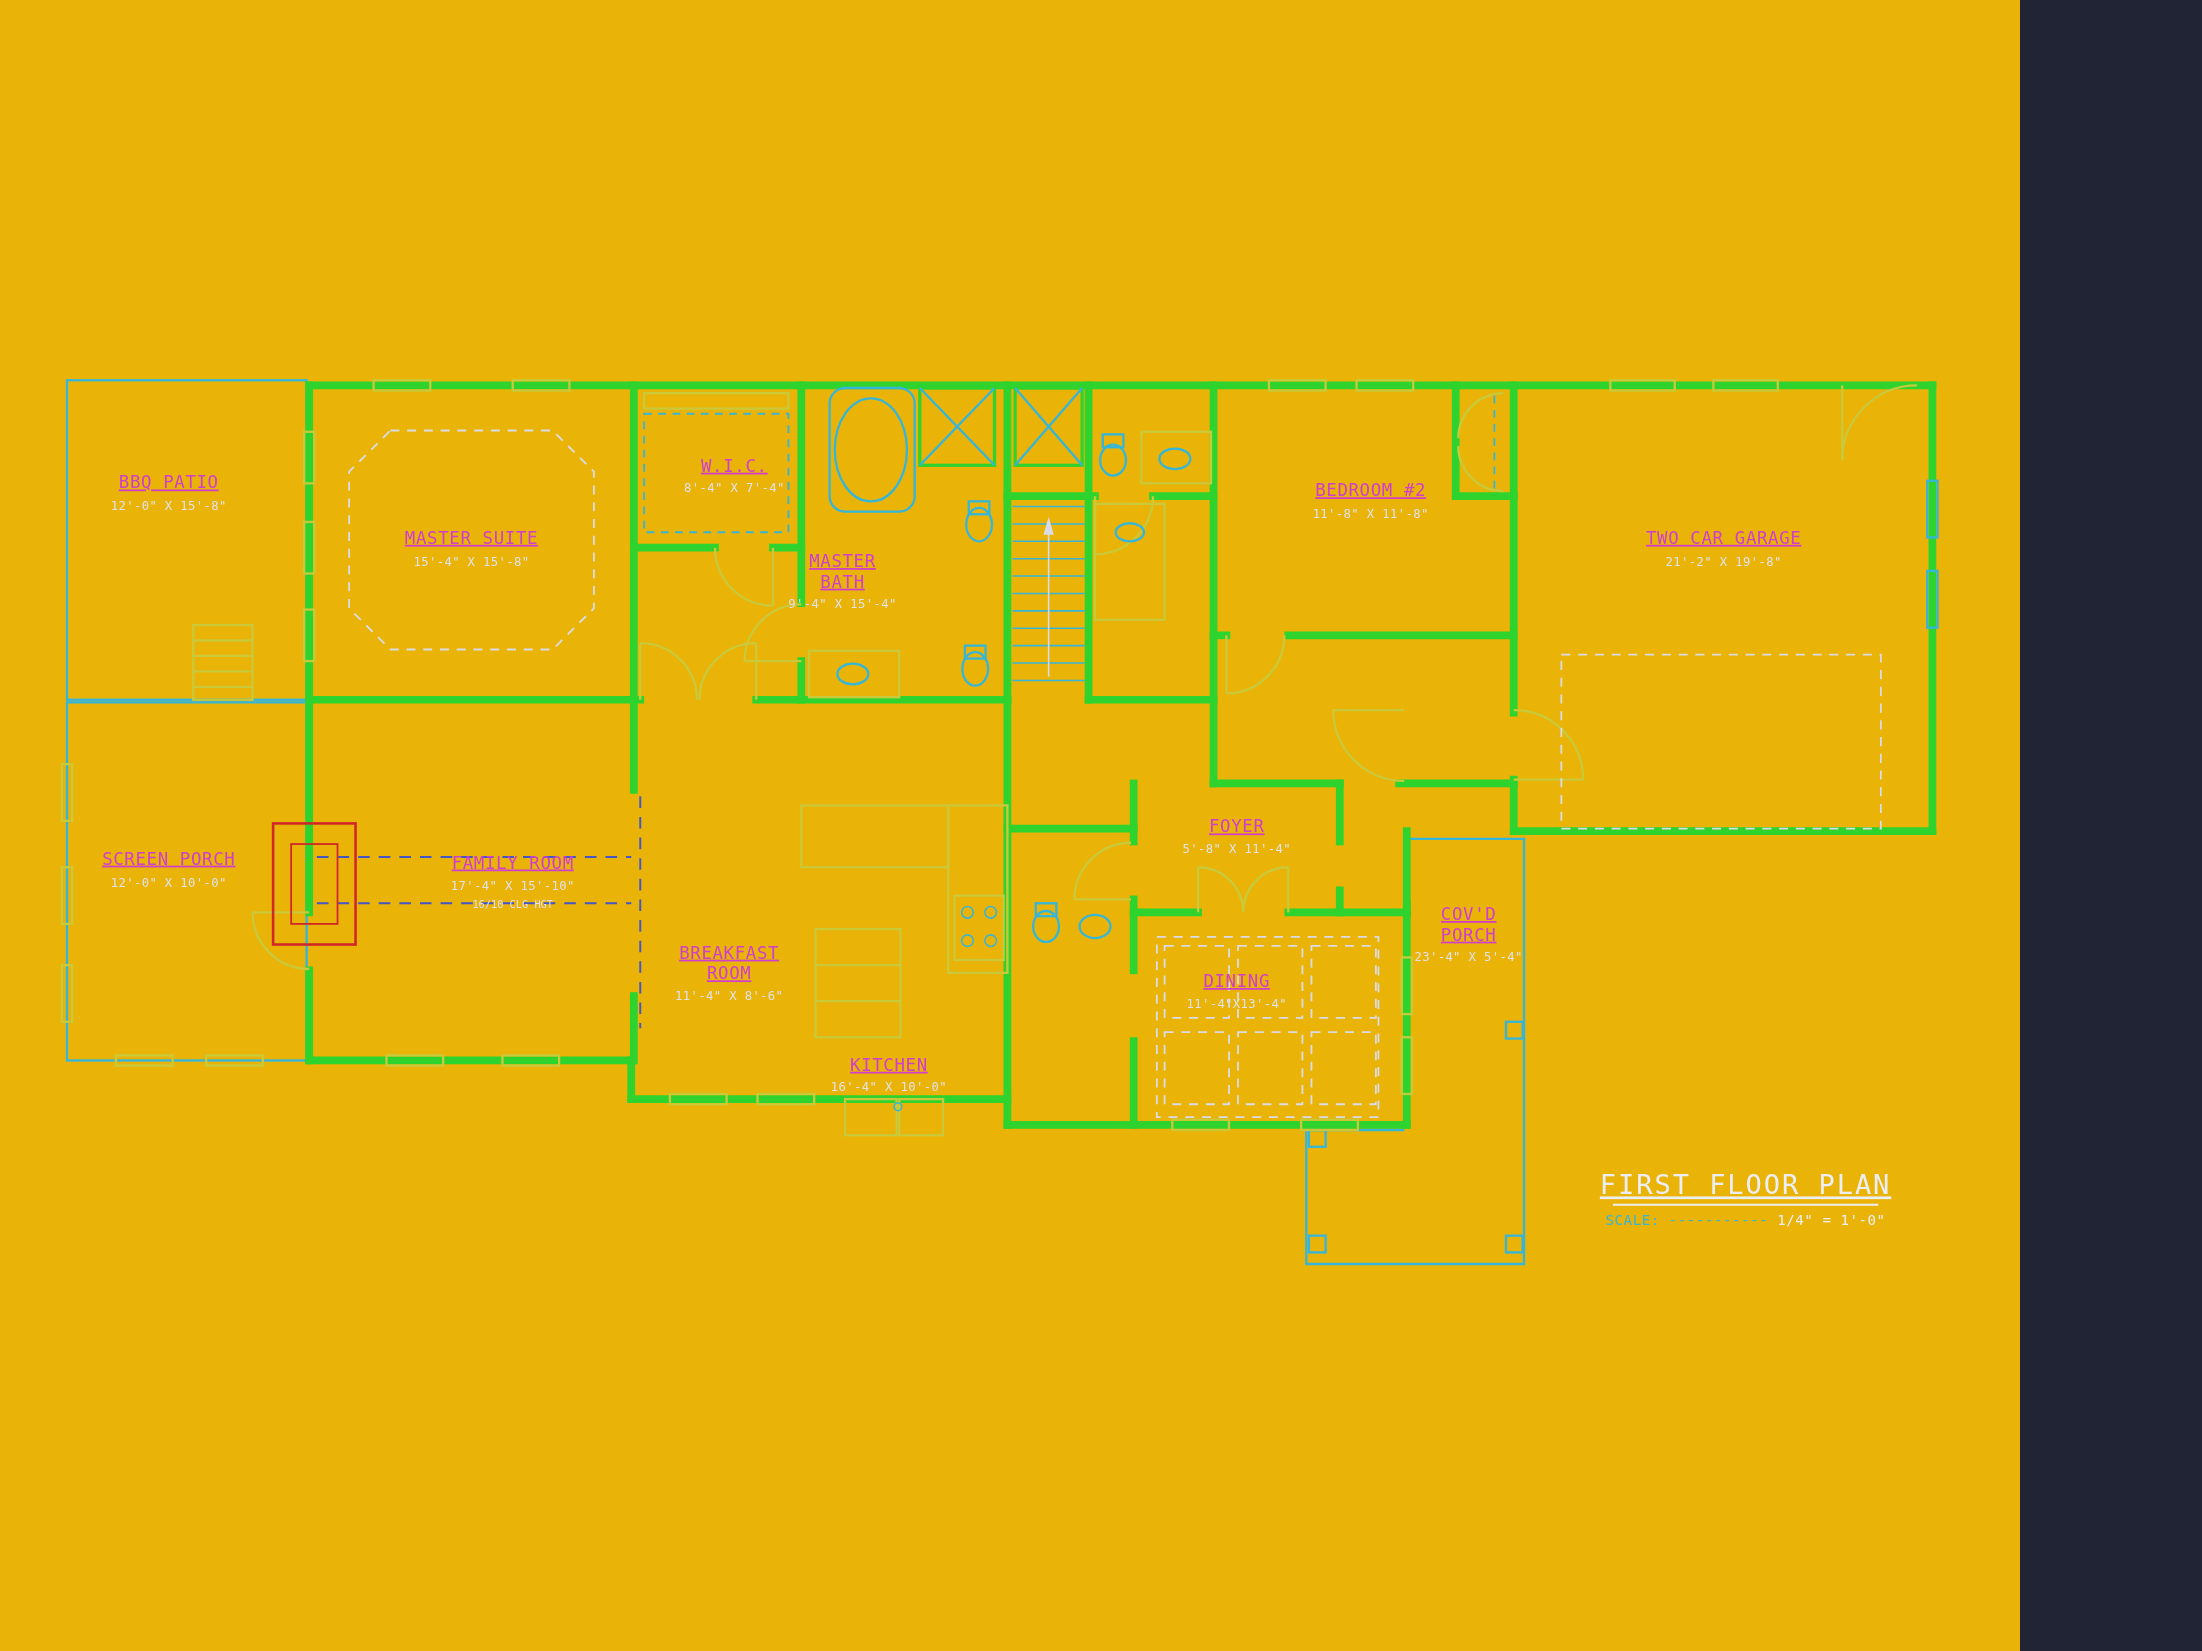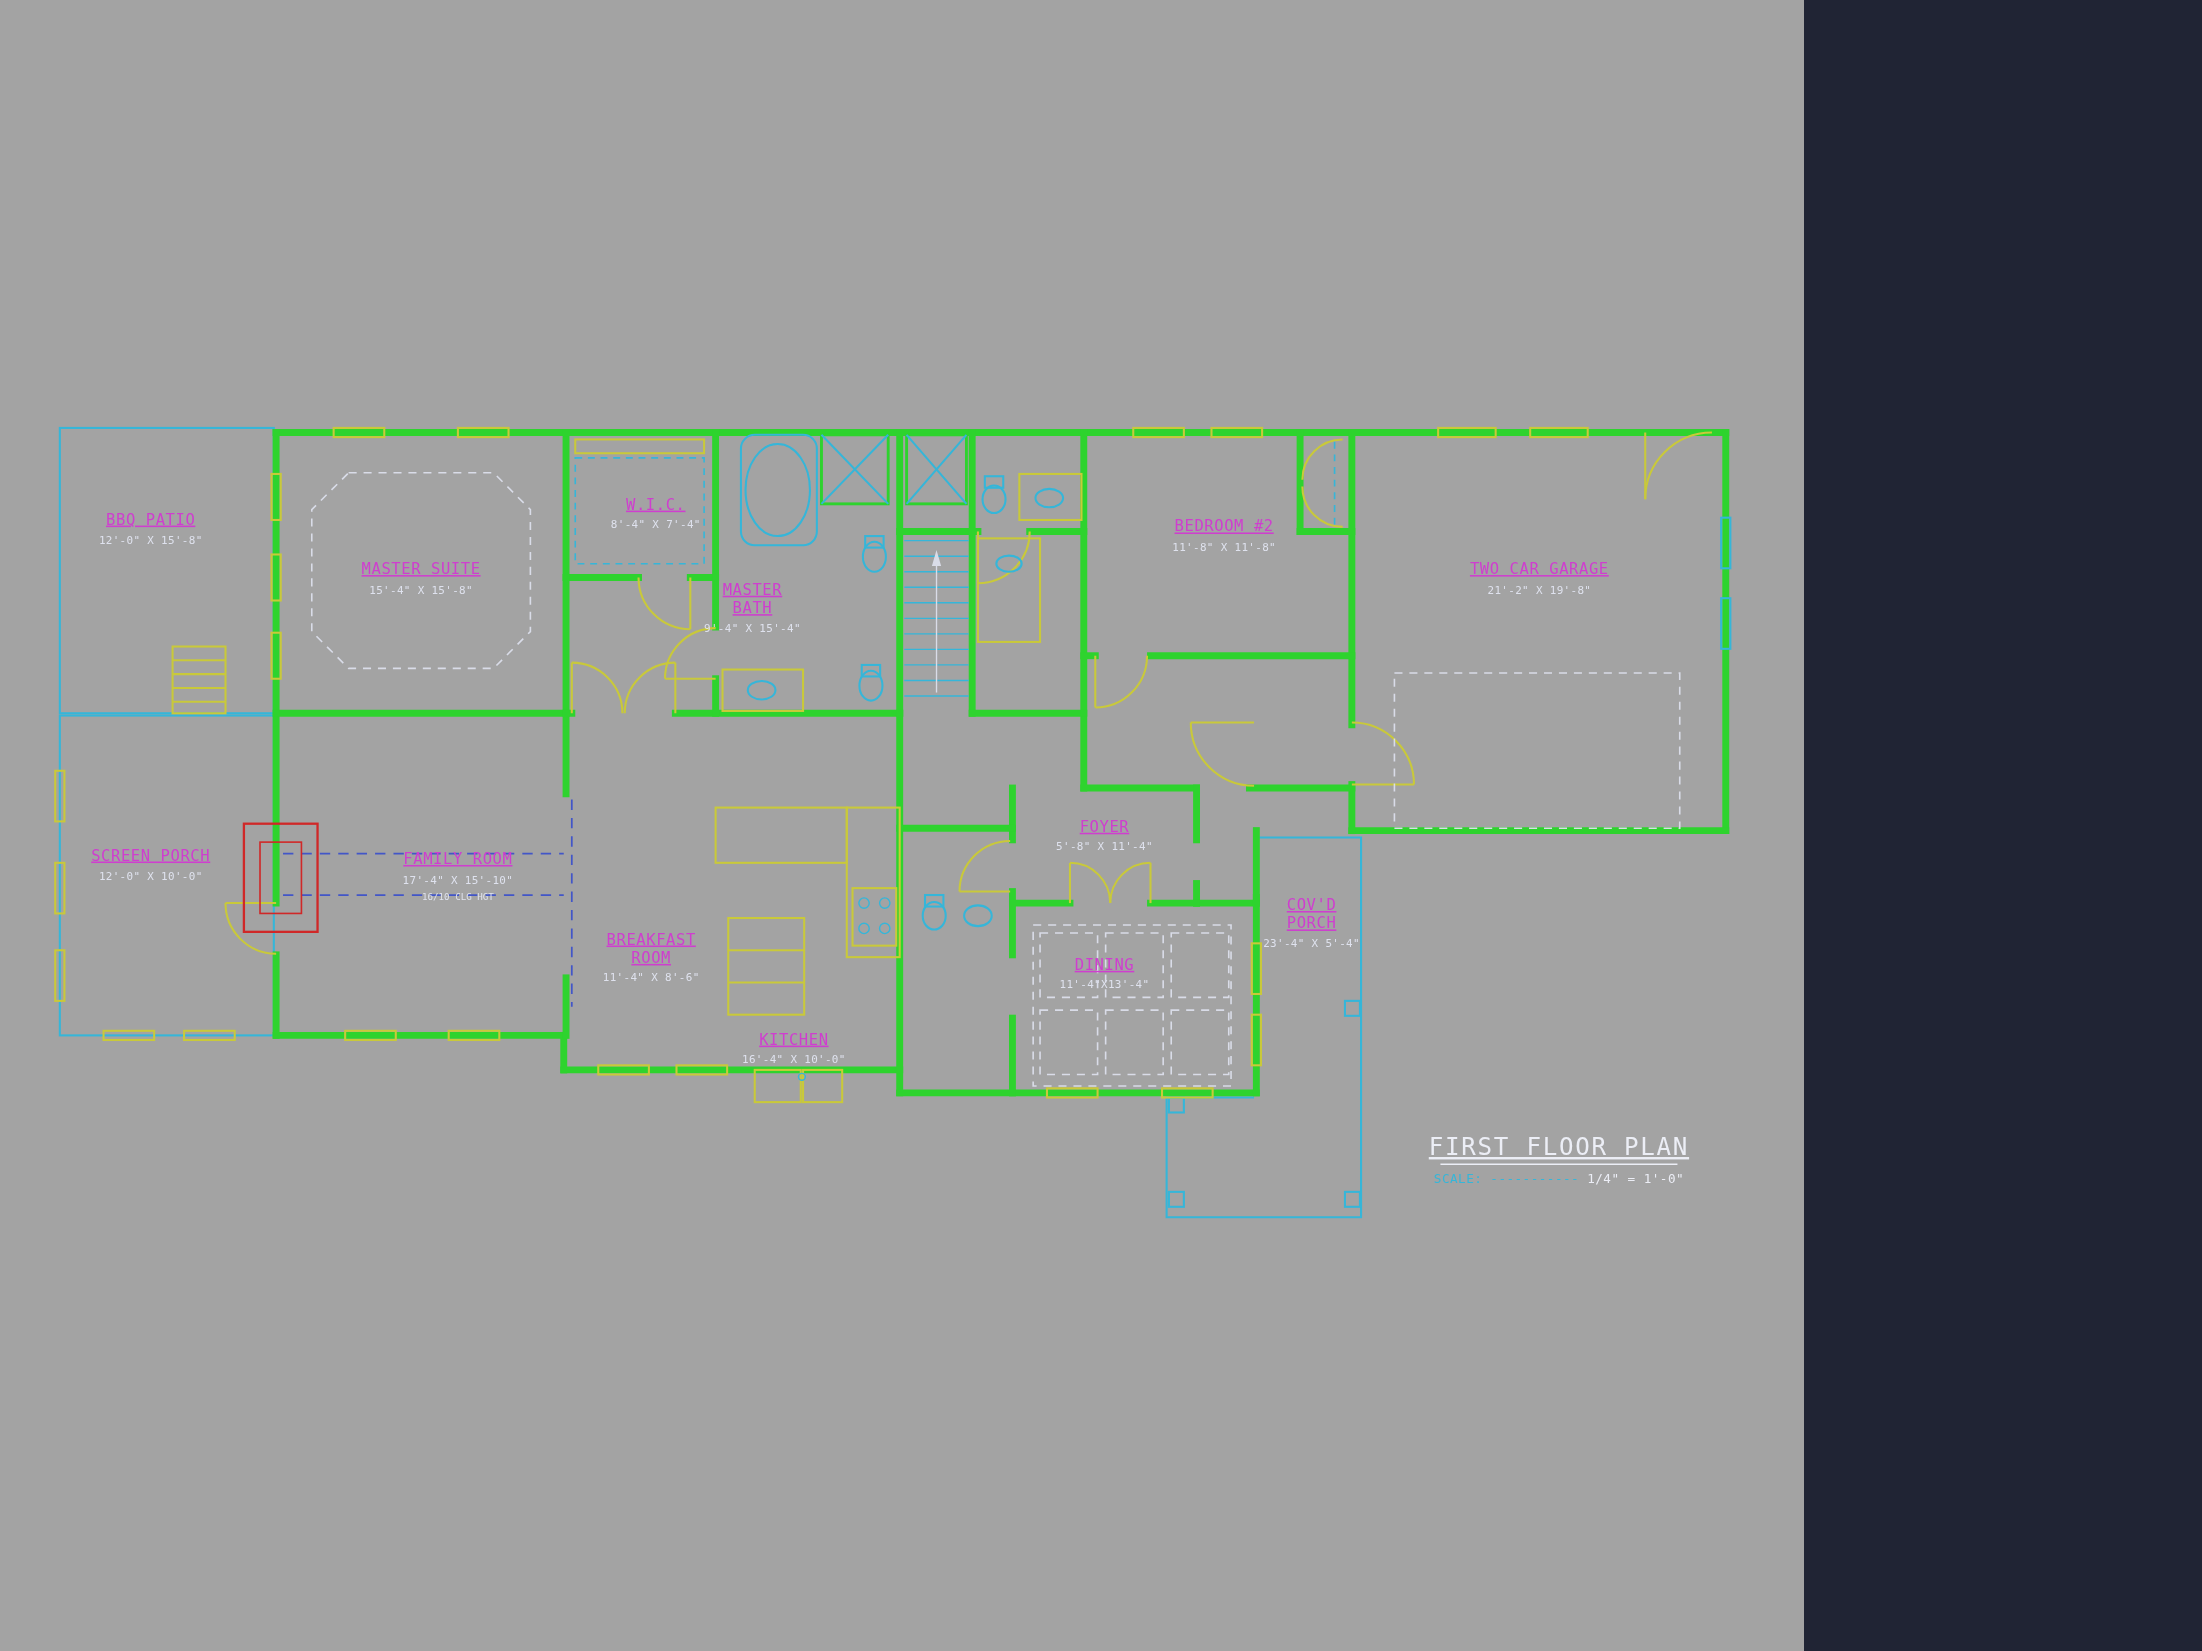--- a/index.html
+++ b/index.html
@@ -1,16 +1,16 @@
 <!DOCTYPE html>
 <html><head>
 <meta charset="utf-8">
 <style>
   html,body{margin:0;padding:0;background:#202434;}
-  .stage{position:relative;width:1804px;height:1652px;background:#a3a3a3;overflow:hidden;}
+  .stage{position:relative;width:2020px;height:1652px;background:#eab308;overflow:hidden;}
   svg{position:absolute;inset:0;width:100%;height:100%;}
   text{font-family:"DejaVu Sans Mono","Liberation Mono",monospace;}
   .wall{stroke:#2ed32e;stroke-width:6;fill:none;stroke-linecap:square;}
   .wall-thin{stroke:#2ed32e;stroke-width:2.5;fill:none;}
   .yel{stroke:#c9c93a;stroke-width:1.8;fill:none;}
   .cyn{stroke:#35b6d9;stroke-width:1.8;fill:none;}
   .cyn-thin{stroke:#35b6d9;stroke-width:1.2;fill:none;}
   .cyn-dash{stroke:#35b6d9;stroke-width:1.4;fill:none;stroke-dasharray:6 5;}
   .wht-dash{stroke:#d9dce8;stroke-width:1.4;fill:none;stroke-dasharray:7 6;}
   .blu-dash{stroke:#4256c8;stroke-width:1.5;fill:none;stroke-dasharray:9 7;}

